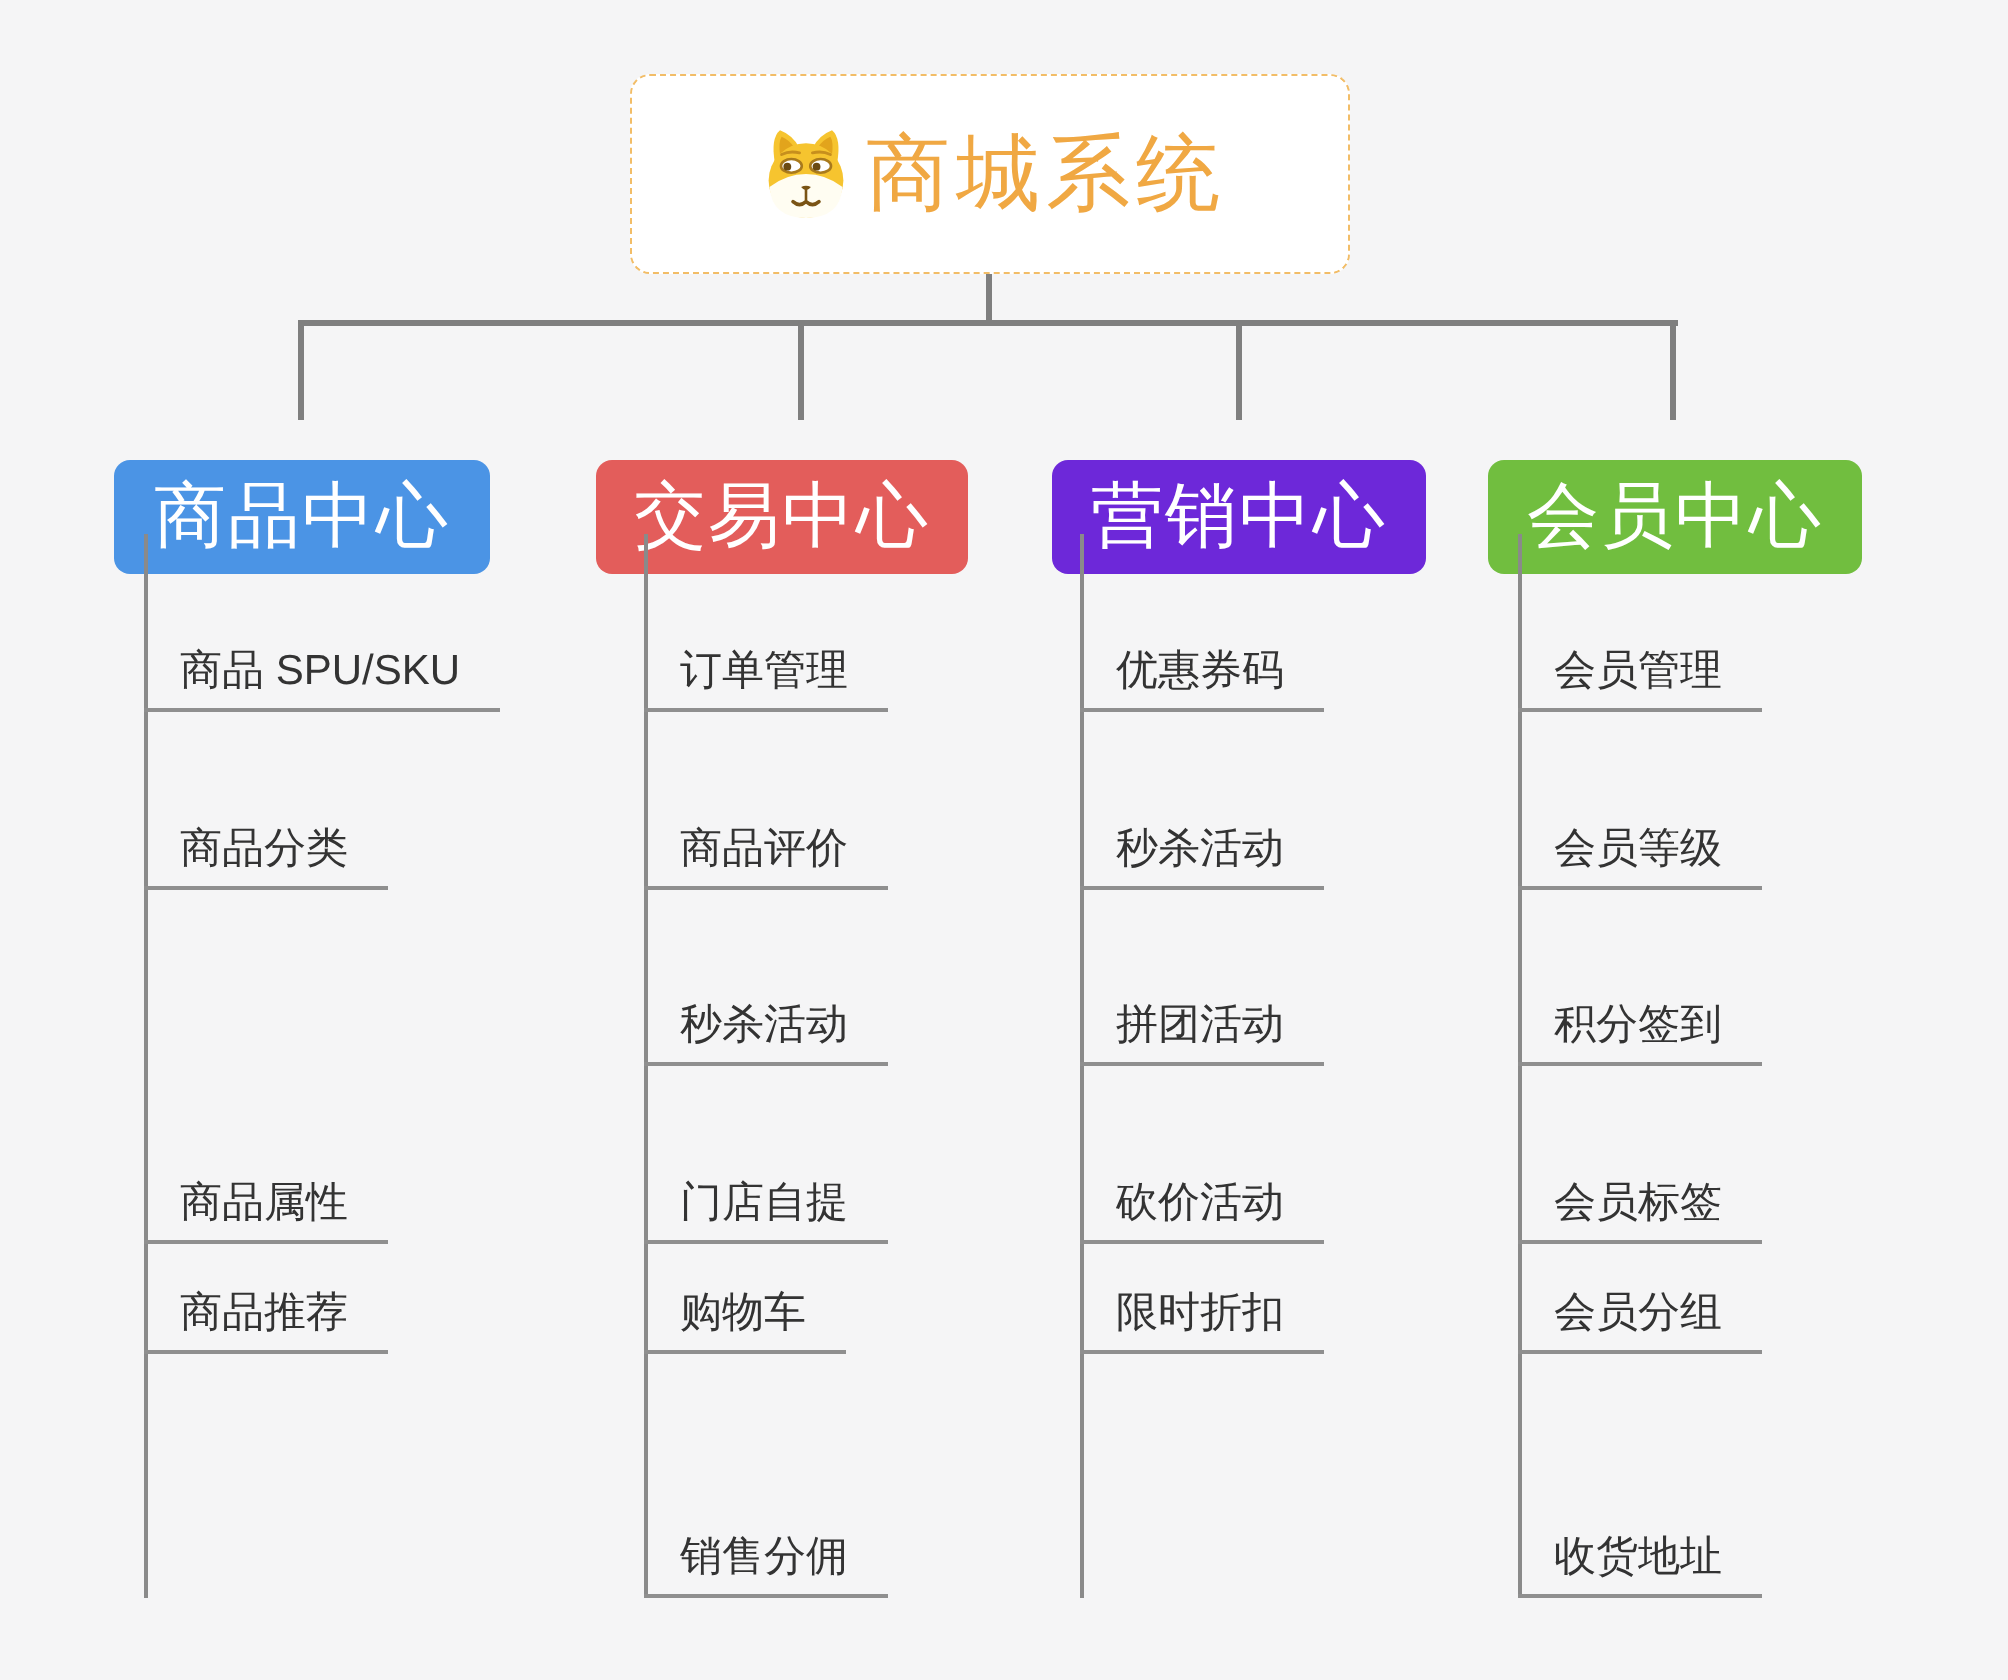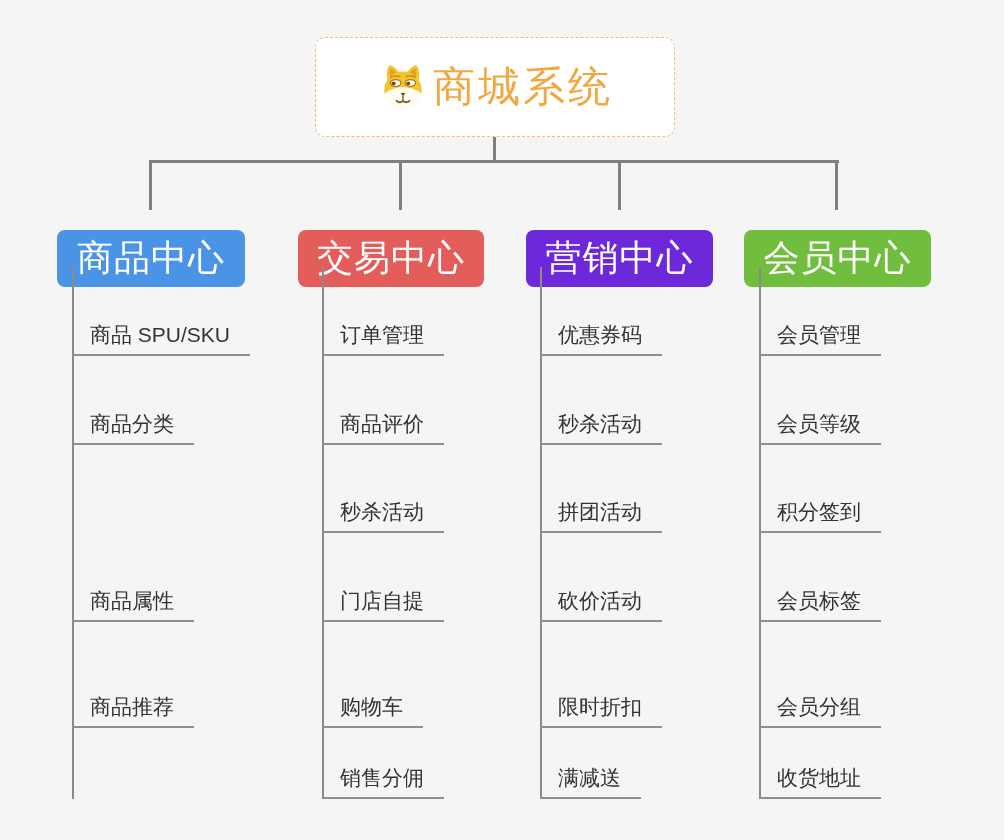--- a/index.html
+++ b/index.html
@@ -69,21 +69,21 @@
     height:46px;
     box-sizing:border-box;
     border-bottom:2px solid #8f8f8f;
     display:flex;align-items:flex-end;
     padding:0 20px 5px 18px;
     font-size:21px;color:#333333;
     white-space:nowrap;
   }
   .c0{left:72px;}  .c1{left:322px;}  .c2{left:540px;}  .c3{left:759px;}
   .r0{top:310px;} .r1{top:399px;} .r2{top:487px;}
-  .r3{top:576px;} .r4{top:682px;} .r5{top:753px;}
+  .r3{top:576px;} .r4{top:631px;} .r5{top:753px;}
 </style>
 </head>
 <body>
 
 <div class="canvas">
 
   <div class="root-node">
     <span class="dog">
       <svg viewBox="0 0 64 64" width="52" height="56" aria-hidden="true">
 
@@ -140,21 +140,20 @@
   <div class="leaf c1 r2">秒杀活动</div>
   <div class="leaf c1 r3">门店自提</div>
   <div class="leaf c1 r4">购物车</div>
   <div class="leaf c1 r5">销售分佣</div>
 
   <div class="leaf c2 r0">优惠券码</div>
   <div class="leaf c2 r1">秒杀活动</div>
   <div class="leaf c2 r2">拼团活动</div>
   <div class="leaf c2 r3">砍价活动</div>
   <div class="leaf c2 r4">限时折扣</div>
-  <div class="leaf c2 r5">满减送</div>
 
   <div class="leaf c3 r0">会员管理</div>
   <div class="leaf c3 r1">会员等级</div>
   <div class="leaf c3 r2">积分签到</div>
   <div class="leaf c3 r3">会员标签</div>
   <div class="leaf c3 r4">会员分组</div>
   <div class="leaf c3 r5">收货地址</div>
 
 </div>
 

